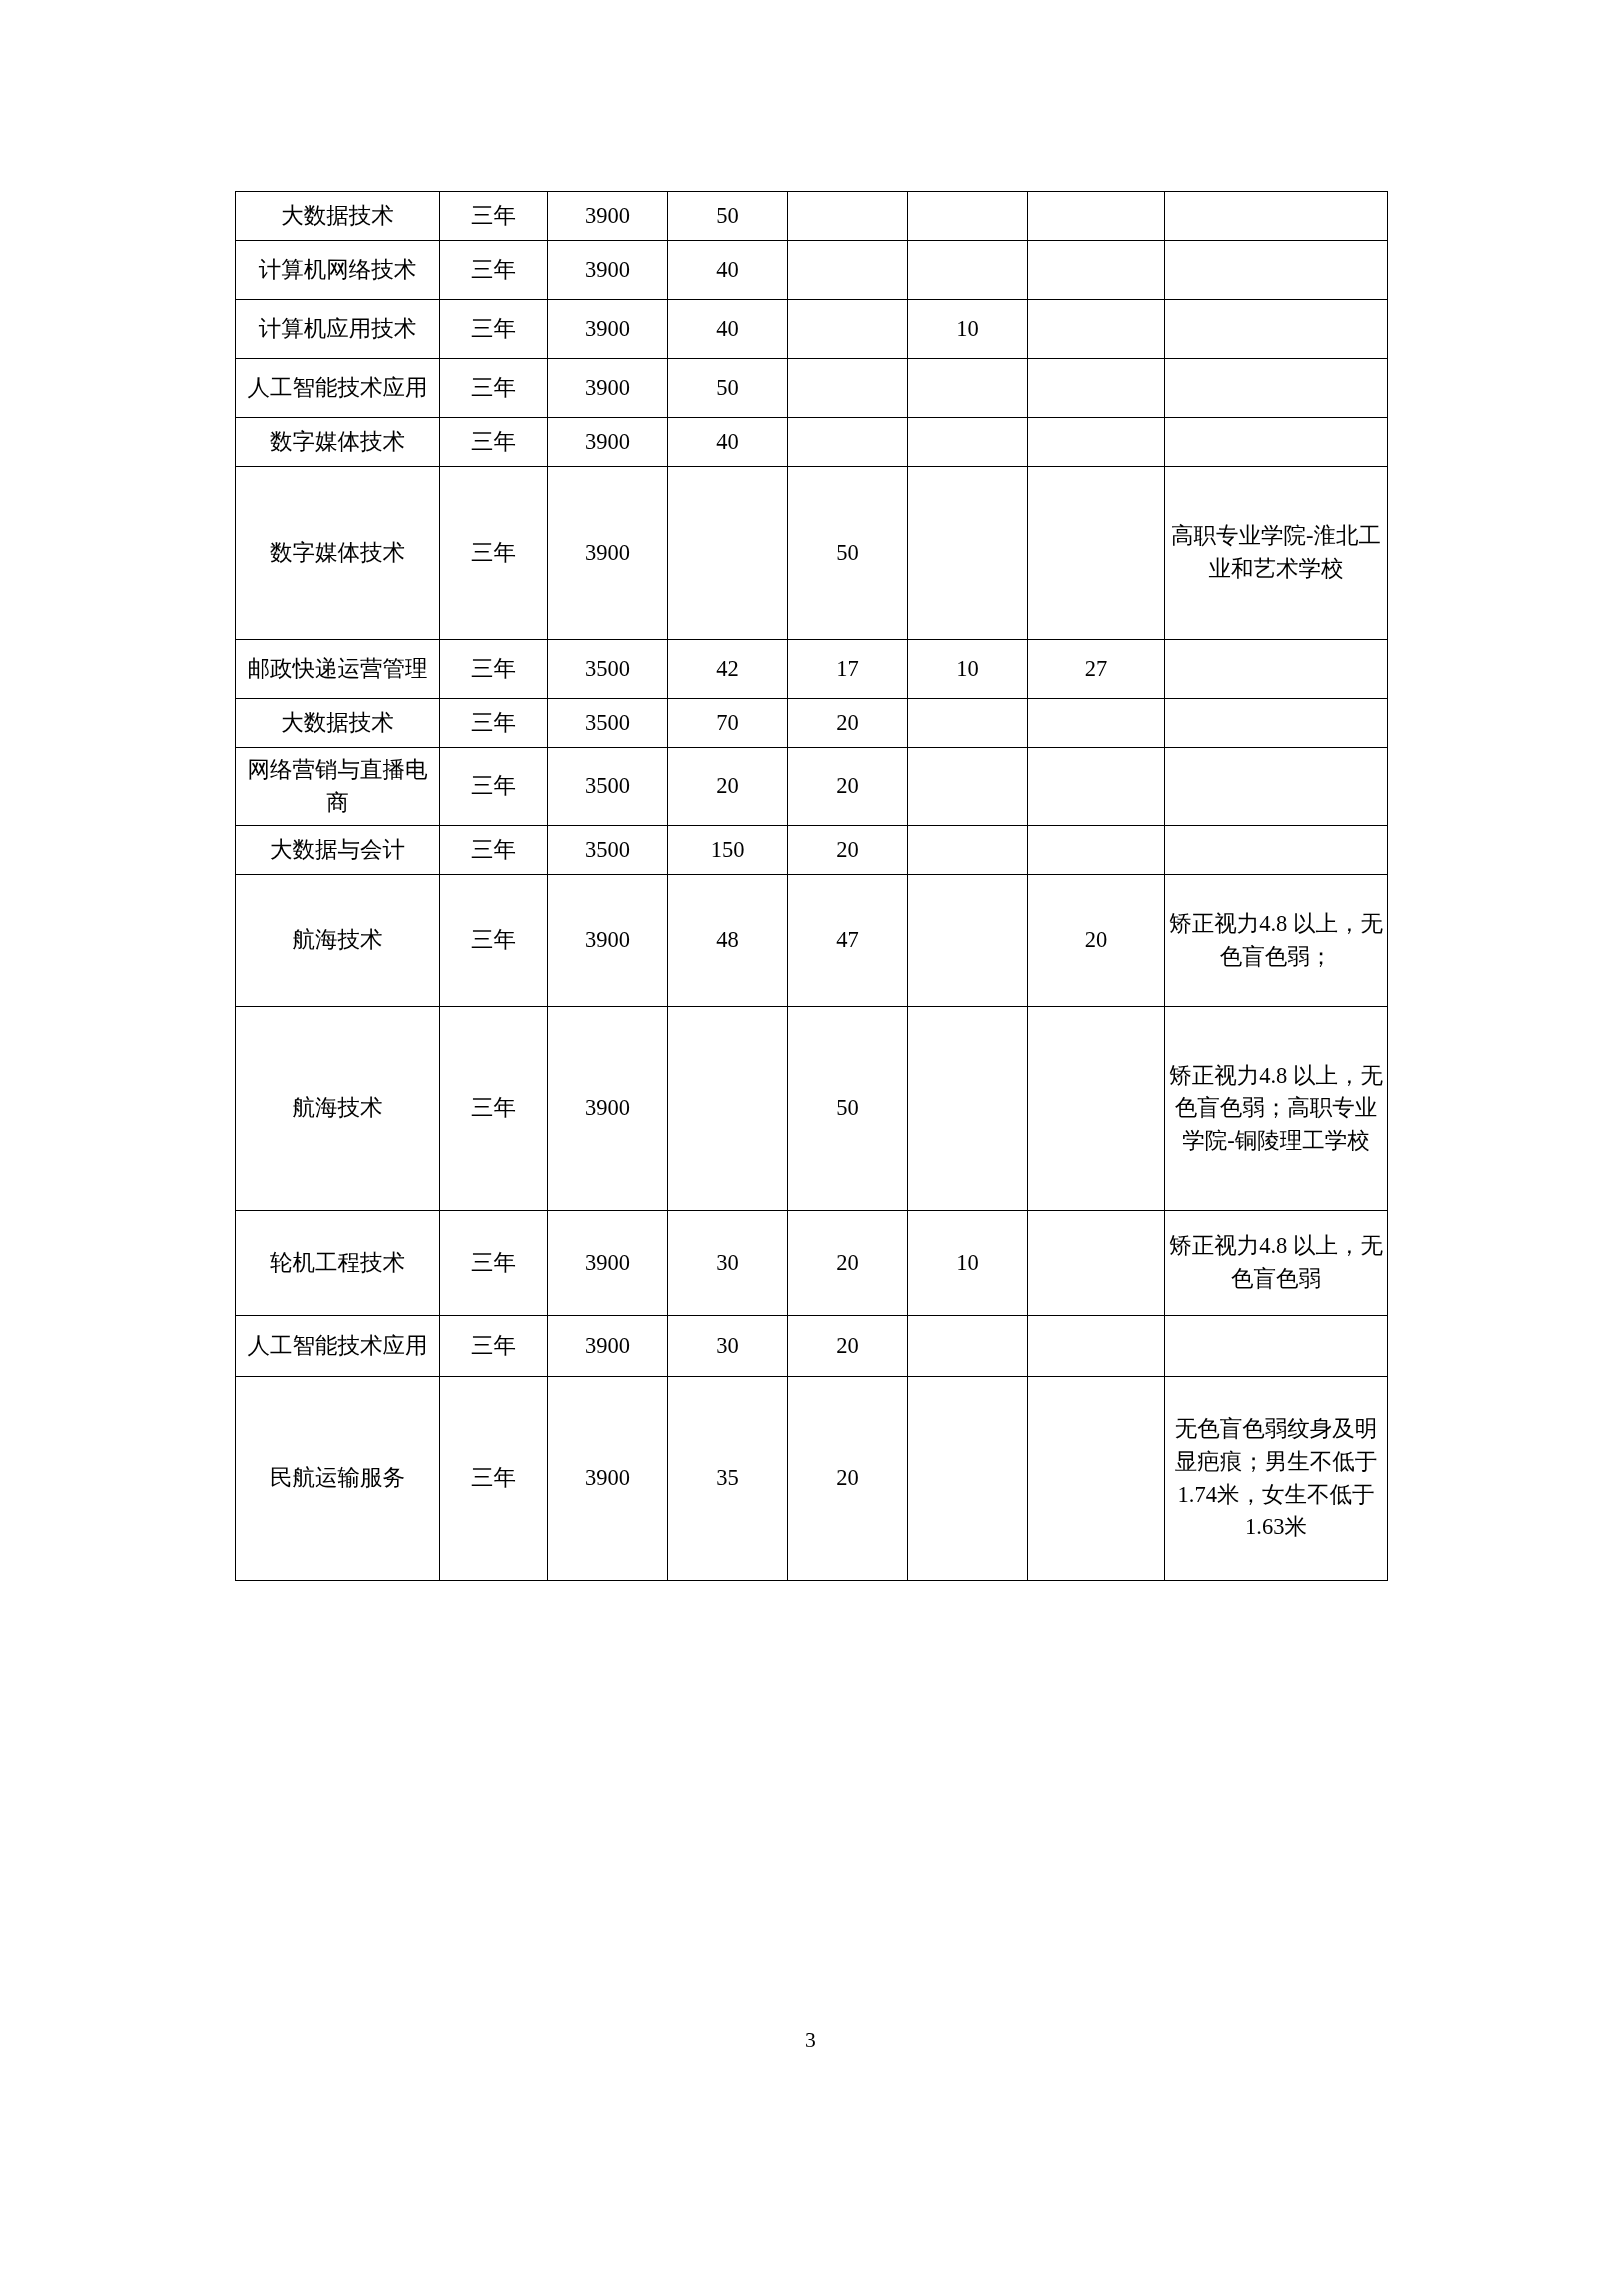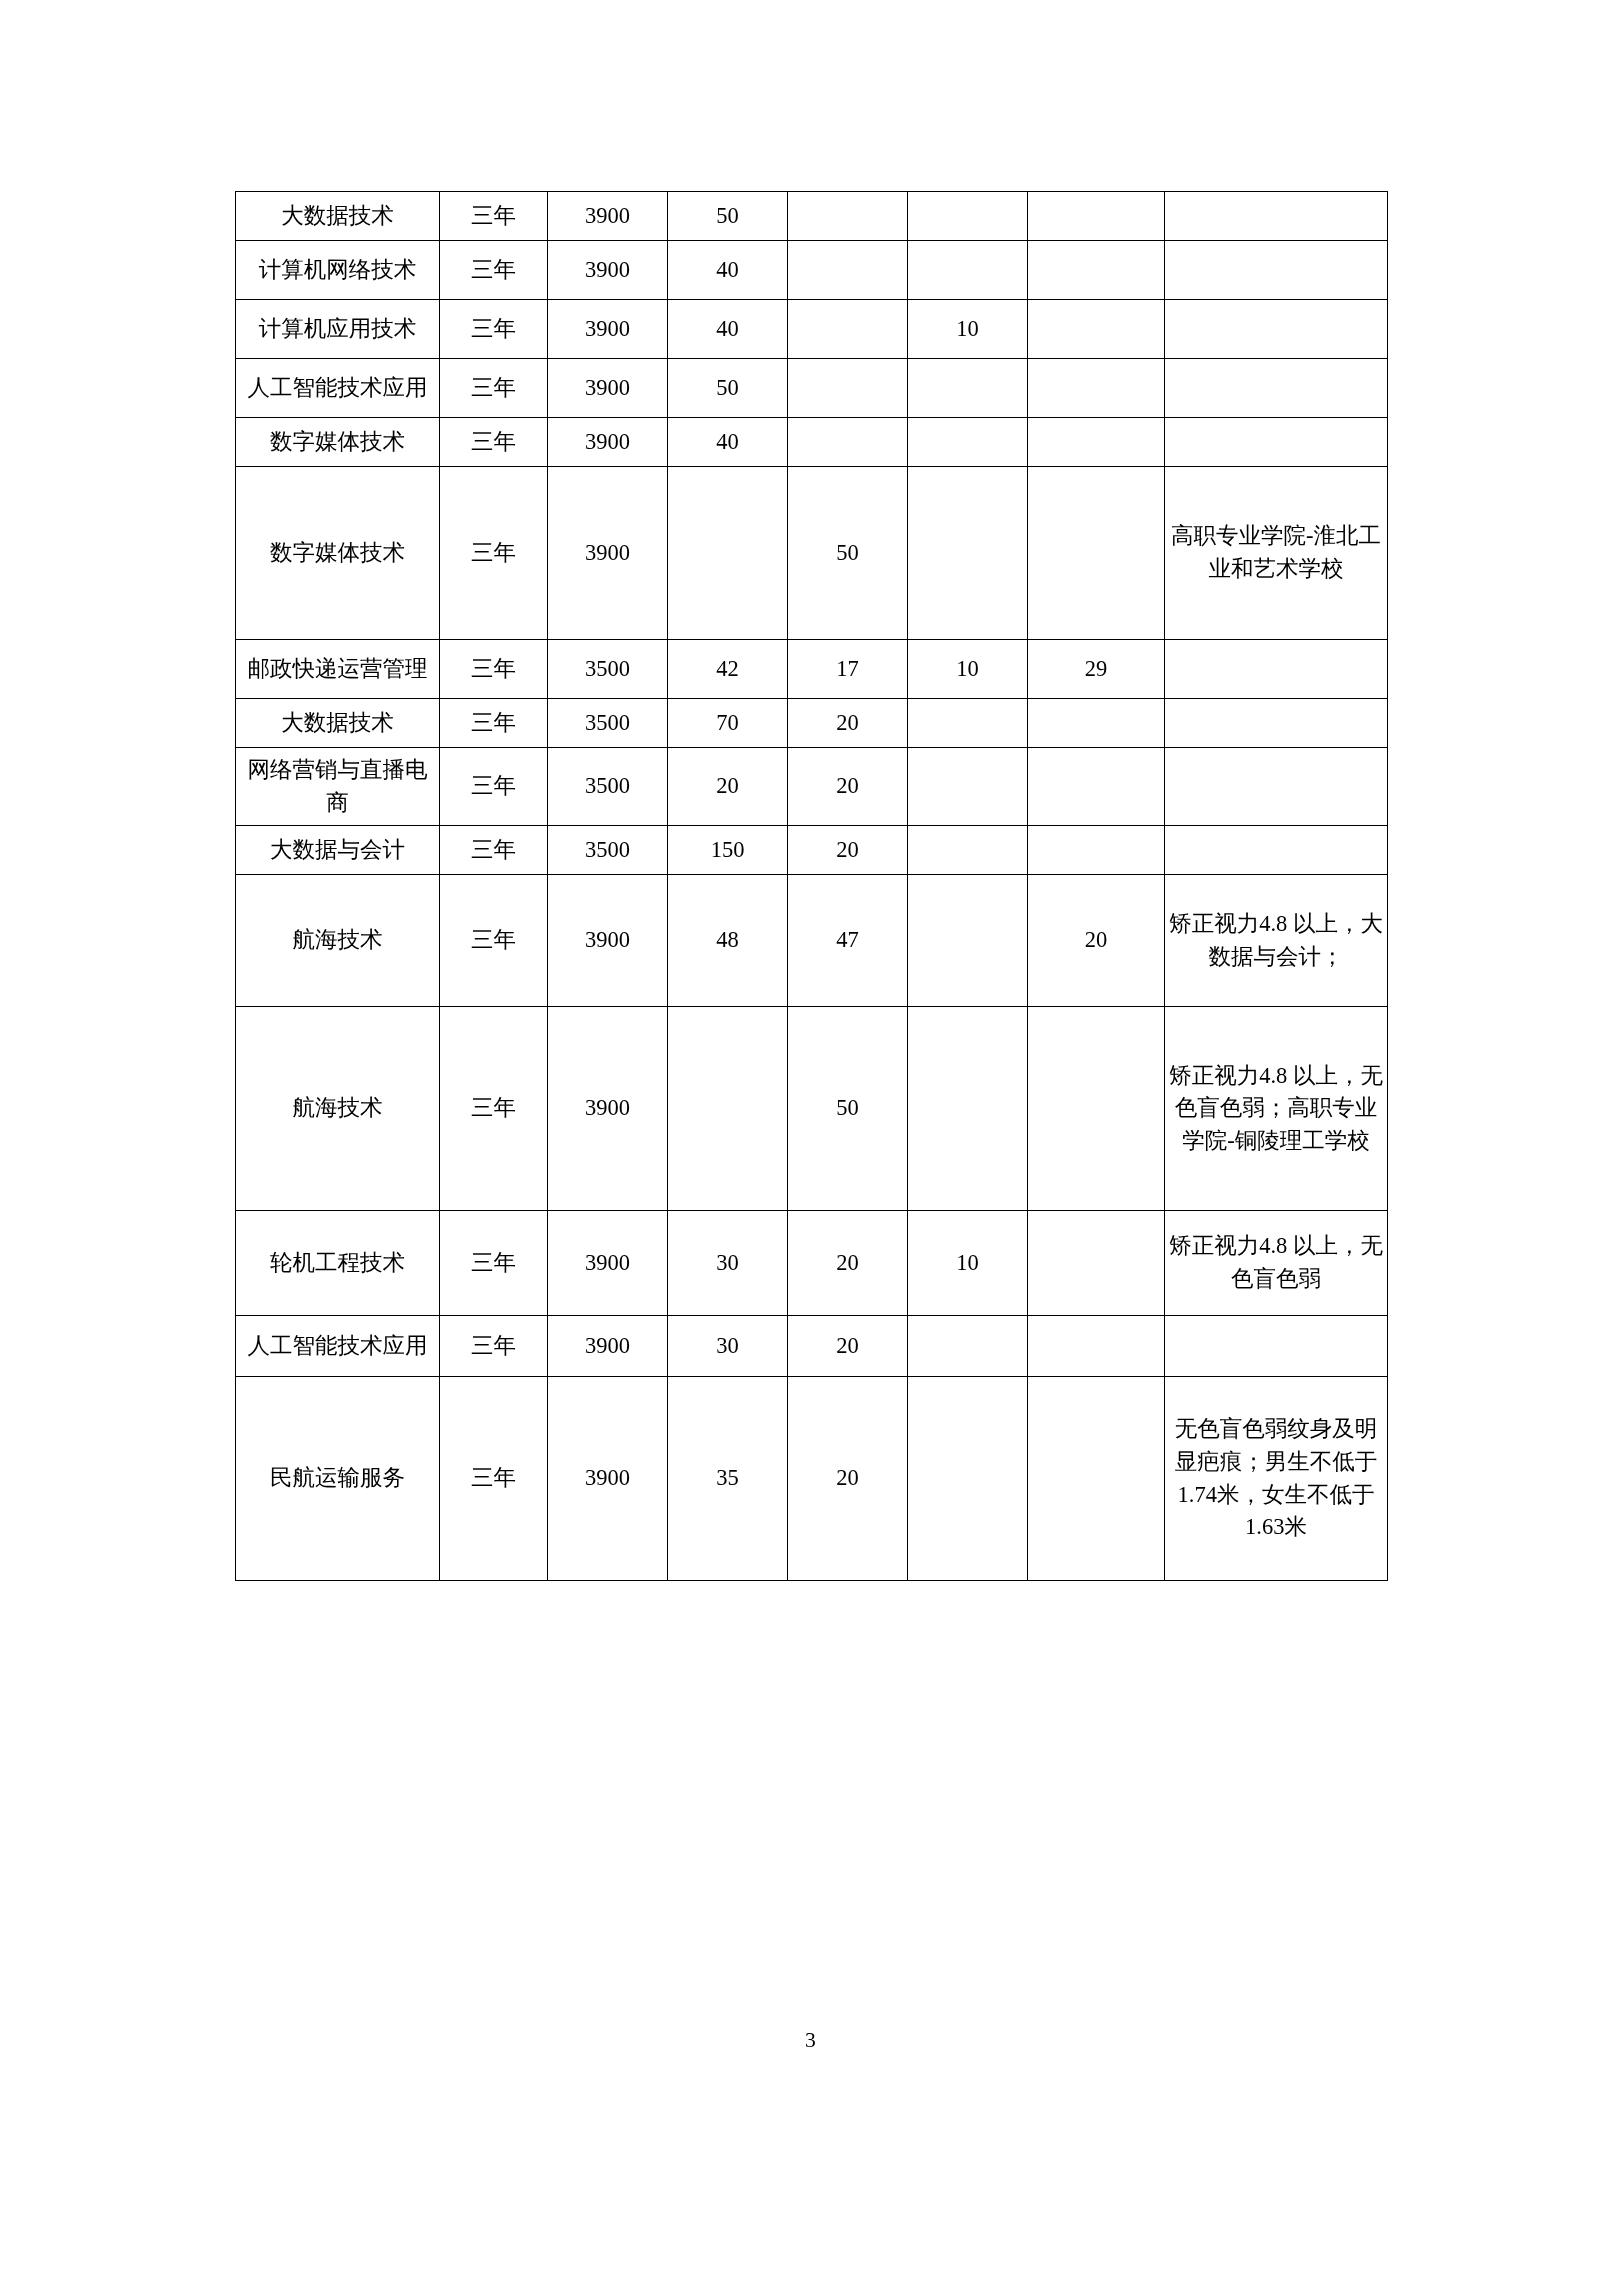--- a/index.html
+++ b/index.html
@@ -137,21 +137,21 @@
           <td></td>
           <td class="note">高职专业学院-淮北工业和艺术学校</td>
         </tr>
         <tr style="height: 59px;">
           <td>邮政快递运营管理</td>
           <td>三年</td>
           <td>3500</td>
           <td>42</td>
           <td>17</td>
           <td>10</td>
-          <td>29</td>
+          <td>27</td>
           <td class="note"></td>
         </tr>
         <tr style="height: 49px;">
           <td>大数据技术</td>
           <td>三年</td>
           <td>3500</td>
           <td>70</td>
           <td>20</td>
           <td></td>
           <td></td>
@@ -178,21 +178,21 @@
           <td class="note"></td>
         </tr>
         <tr style="height: 132px;">
           <td>航海技术</td>
           <td>三年</td>
           <td>3900</td>
           <td>48</td>
           <td>47</td>
           <td></td>
           <td>20</td>
-          <td class="note">矫正视力4.8 以上，大数据与会计；</td>
+          <td class="note">矫正视力4.8 以上，无色盲色弱；</td>
         </tr>
         <tr style="height: 204px;">
           <td>航海技术</td>
           <td>三年</td>
           <td>3900</td>
           <td></td>
           <td>50</td>
           <td></td>
           <td></td>
           <td class="note">矫正视力4.8 以上，无色盲色弱；高职专业学院-铜陵理工学校</td>

